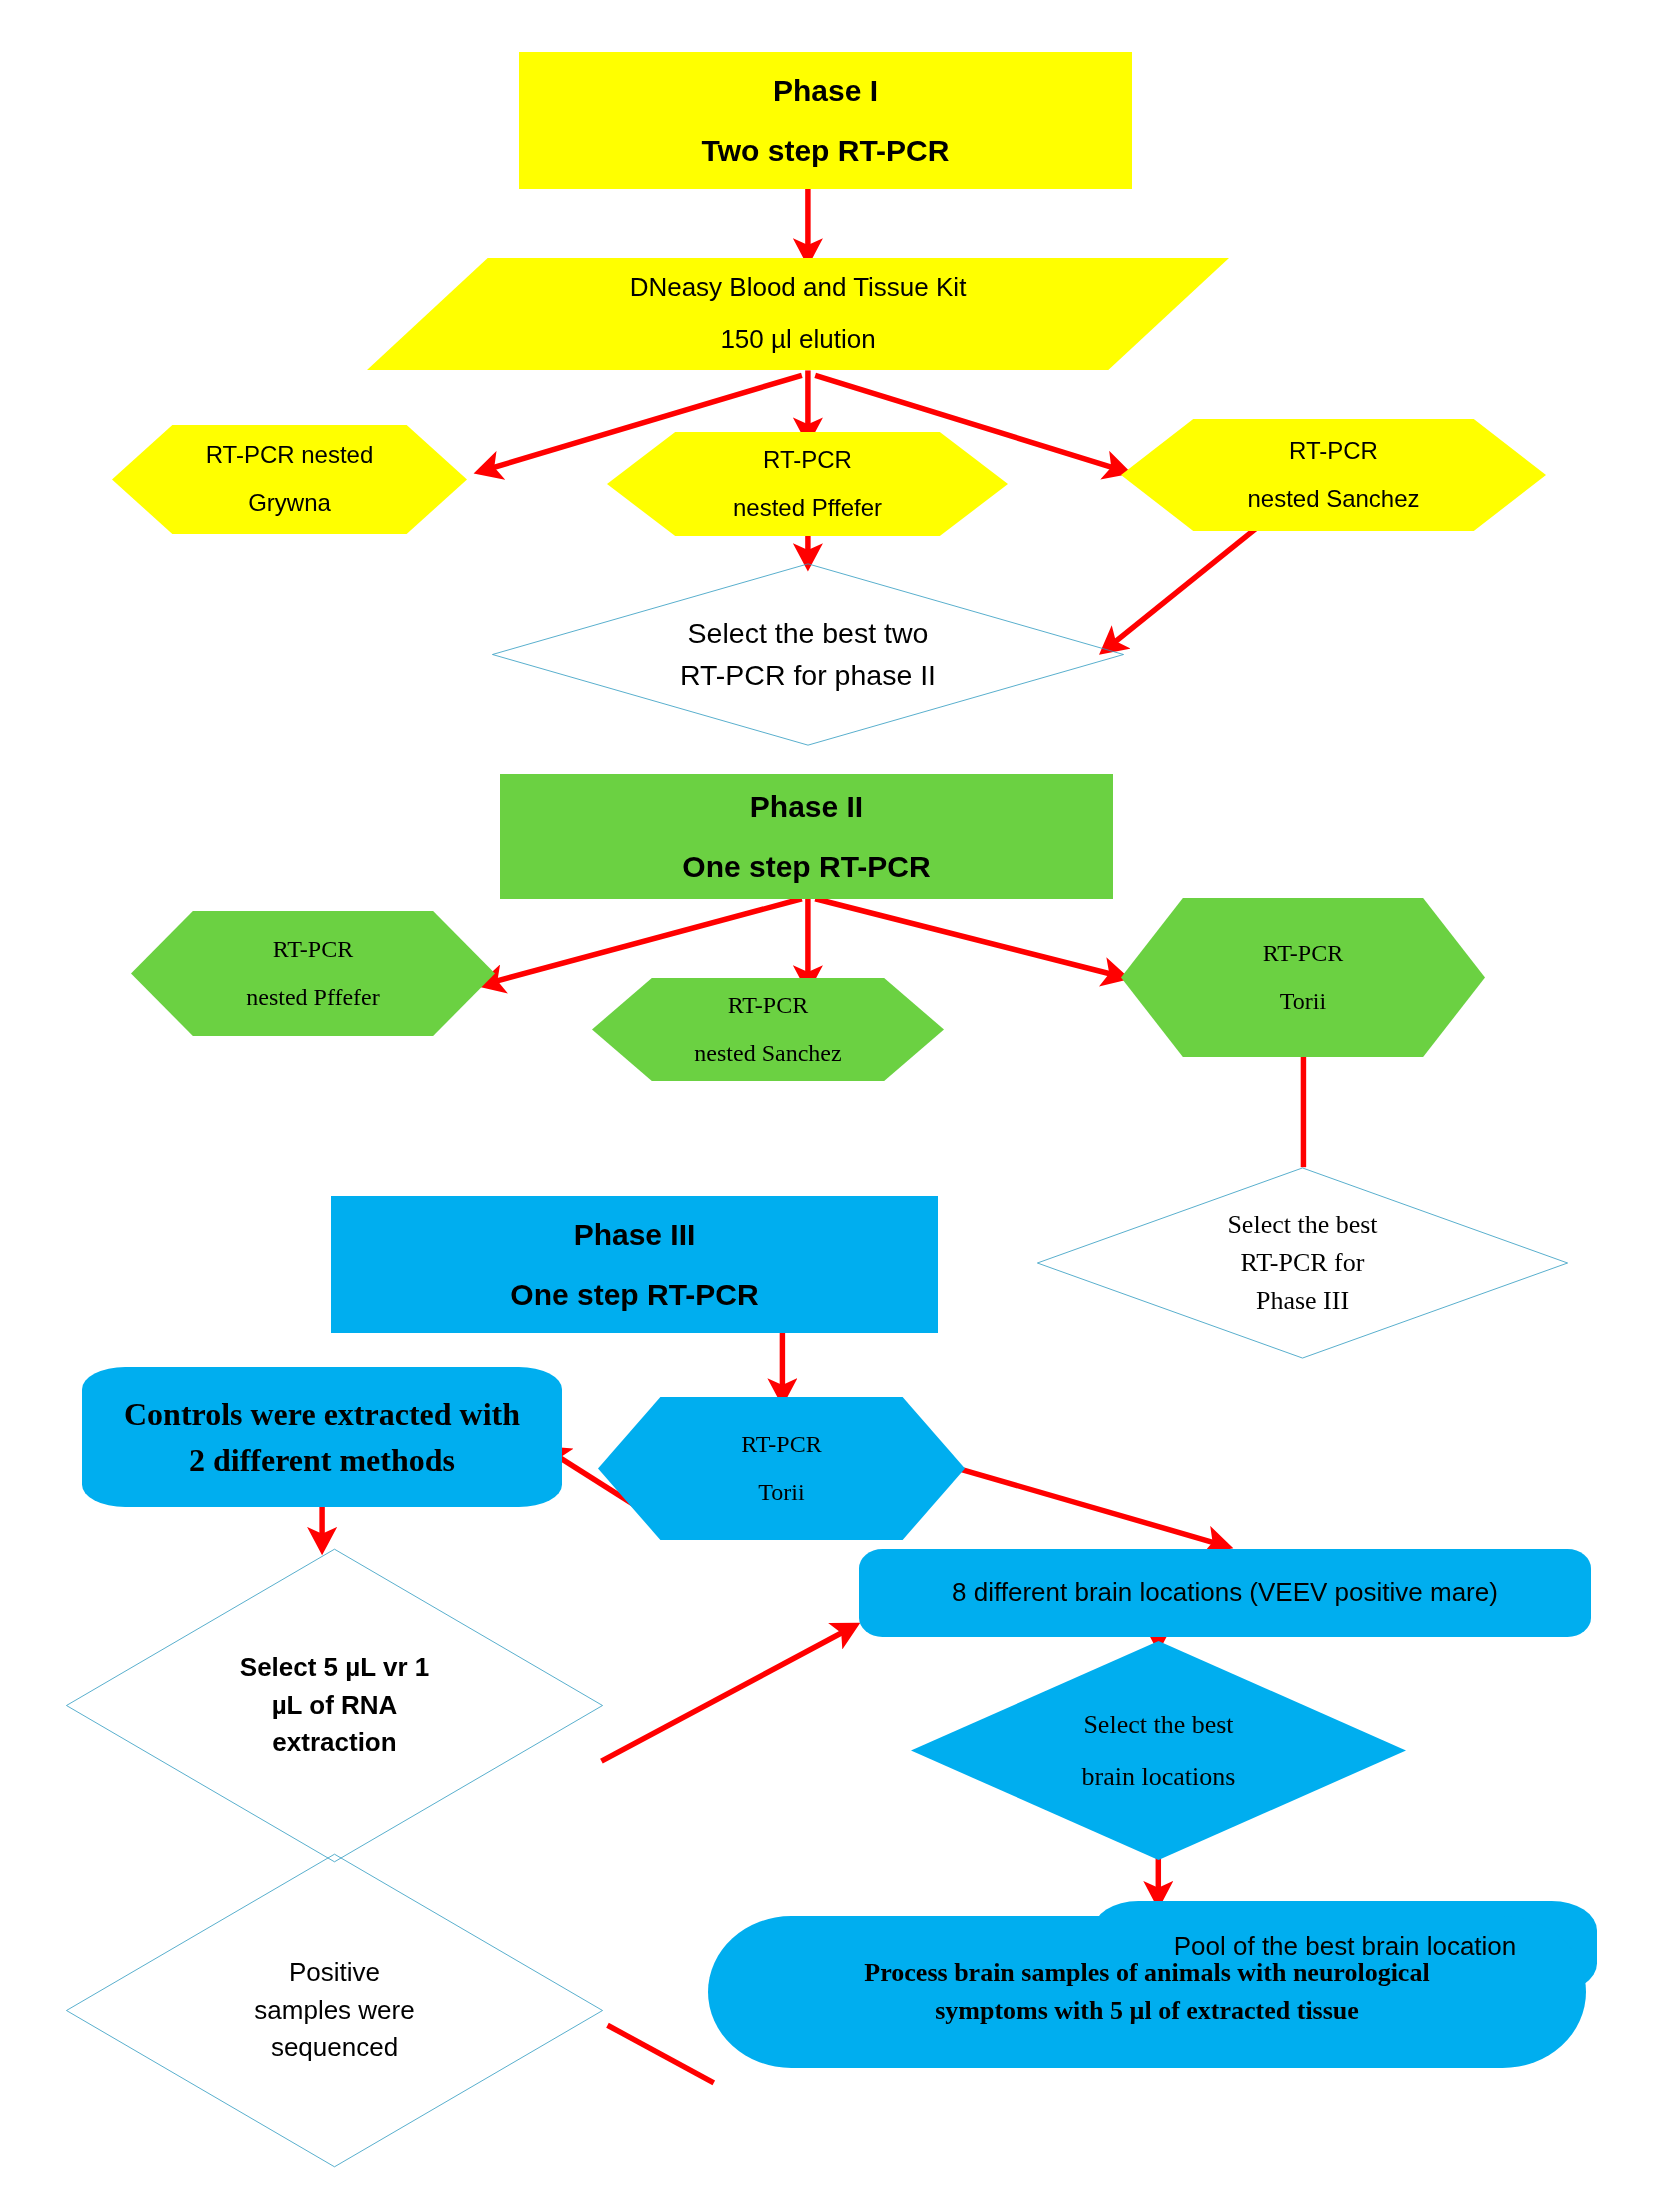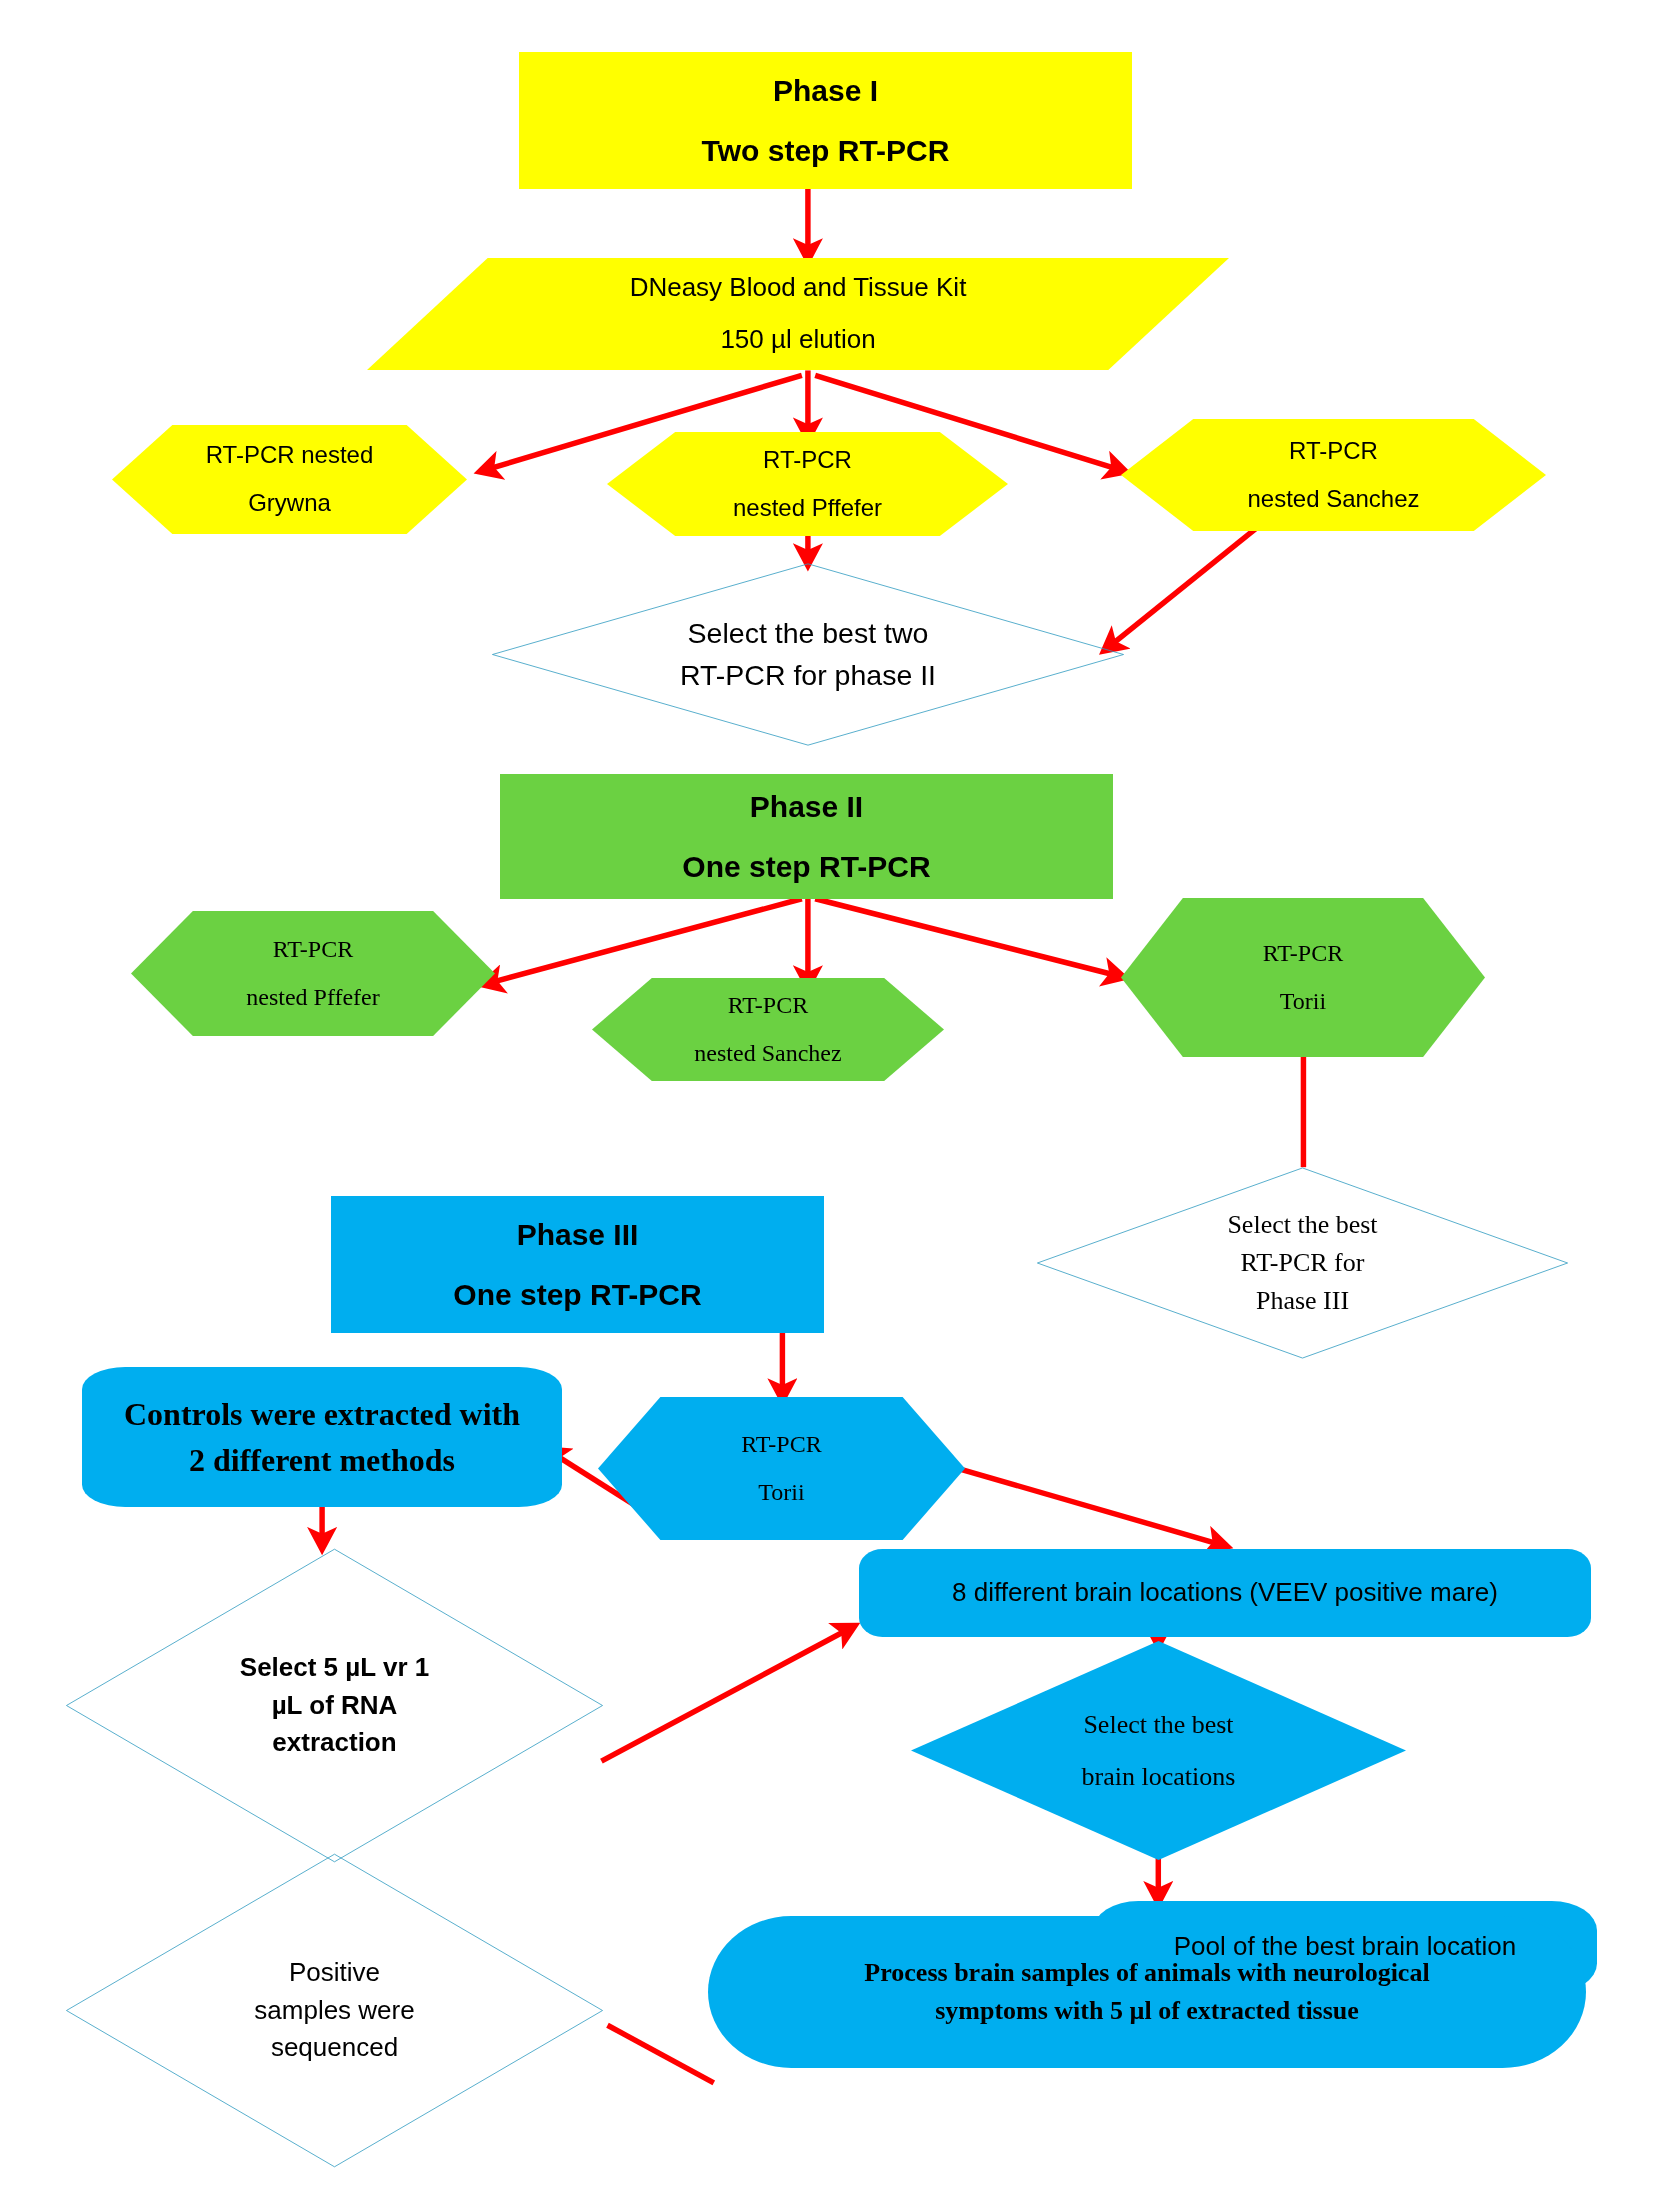--- a/index.html
+++ b/index.html
@@ -195,21 +195,21 @@
     <svg class="shape" viewBox="0 0 100 100" preserveAspectRatio="none">
       <polygon points="50,1 99,50 50,99 1,50" fill="none" stroke="#2E9BC0" stroke-width="0.8" vector-effect="non-scaling-stroke"></polygon>
     </svg>
     <div class="txt t-md serif">
       <span>Select the best</span><br>
       <span>RT-PCR for</span><br>
       <span>Phase III</span>
     </div>
   </div>
 
-  <div class="node" style="left:331px;top:1196px;width:493px;height:137px;">
+  <div class="node" style="left:331px;top:1196px;width:607px;height:137px;">
     <svg class="shape" viewBox="0 0 100 100" preserveAspectRatio="none">
       <rect x="0" y="0" width="100" height="100" fill="#00AEEF"></rect>
     </svg>
     <div class="txt t-phase">
       <span>Phase III</span>
       <span class="gap"></span>
       <span>One step RT-PCR</span>
     </div>
   </div>
 

